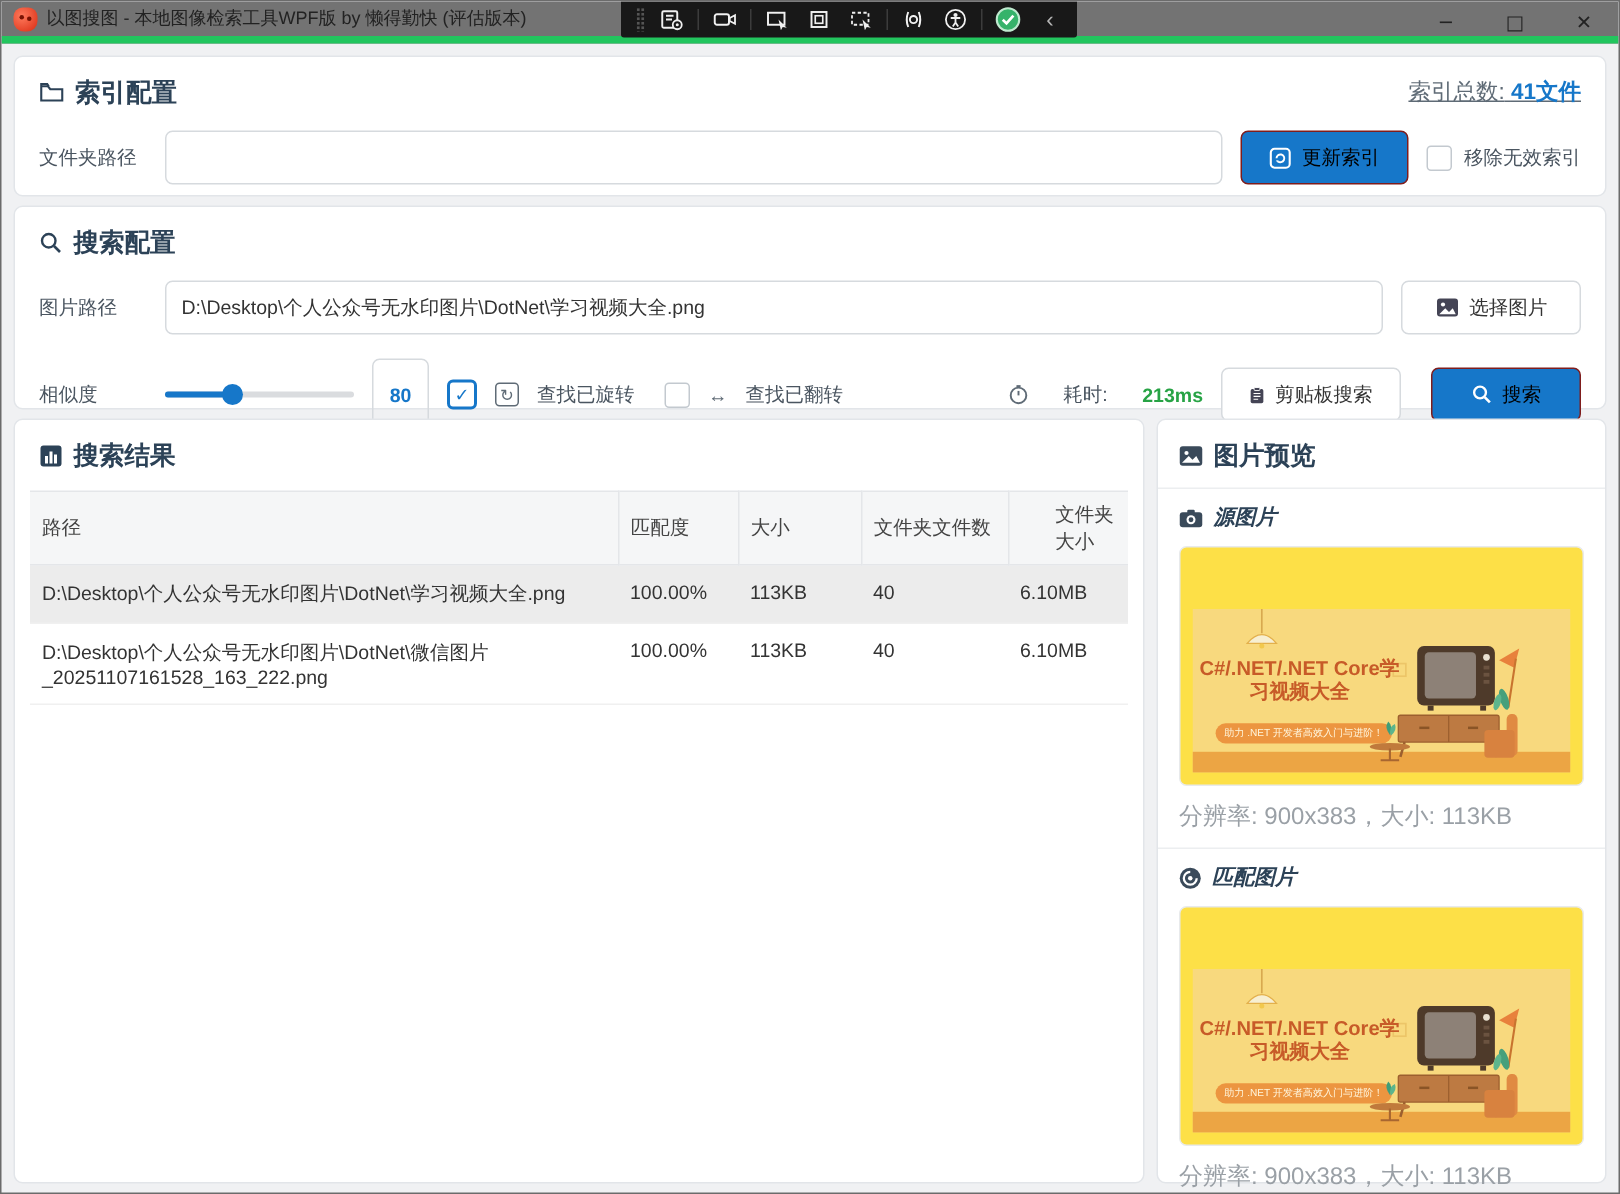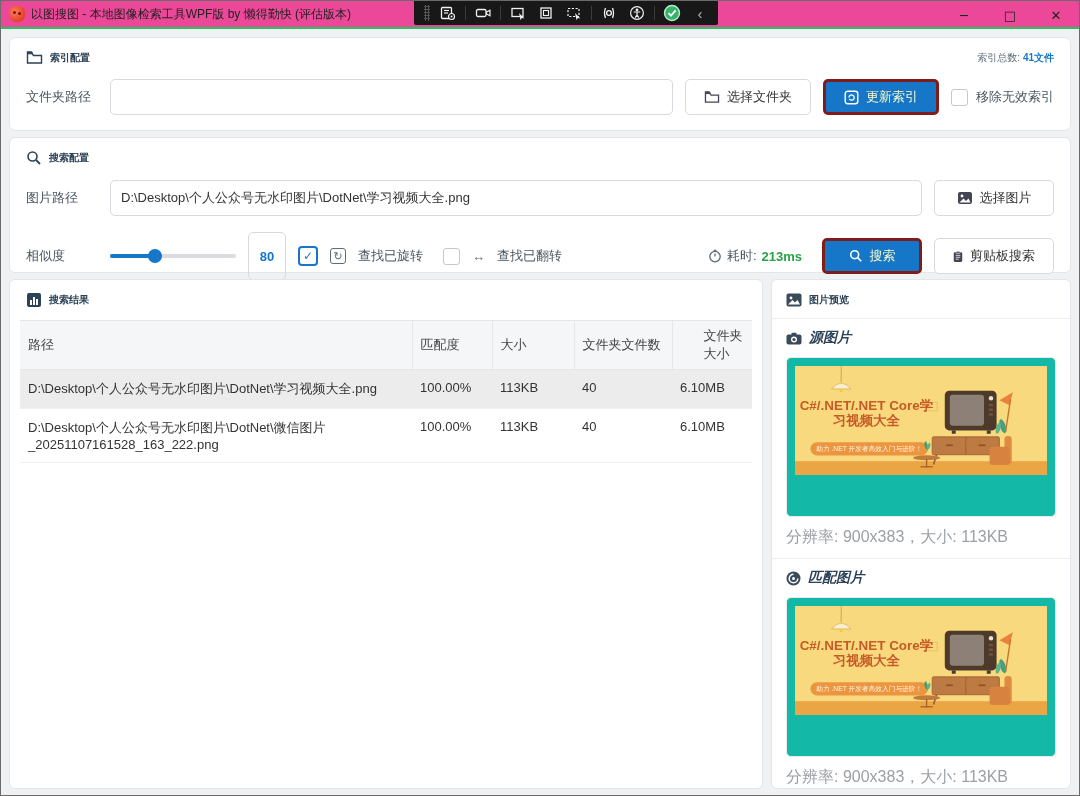--- a/index.html
+++ b/index.html
@@ -1,87 +1,87 @@
 <!DOCTYPE html>
 <html><head>
 <meta charset="utf-8">
 <style>
   * { margin:0; padding:0; box-sizing:border-box; }
   html,body { width:1080px; height:796px; }
   body { font-family:"Liberation Sans","DejaVu Sans",sans-serif; font-size:13px; color:#333; }
   .window { position:relative; width:1080px; height:796px; background:#f0f1f3; border:1px solid #6b6b6b; overflow:hidden; }
 
   
-  .titlebar { position:relative; height:28px; background:#ec4899; border-bottom:2px solid #22c55e; display:flex; align-items:center; padding-left:8px; }
+  .titlebar { position:relative; height:28px; background:#737373; border-bottom:5px solid #22c55e; display:flex; align-items:center; padding-left:8px; }
   .app-icon { width:16px; height:16px; border-radius:6px 6px 7px 7px; background:radial-gradient(circle at 35% 35%, #ff7a5c, #d92b12); margin-right:6px; position:relative; }
   .app-icon:after { content:""; position:absolute; left:4px; top:5px; width:3px; height:3px; border-radius:50%; background:#7a1404; box-shadow:5px 1px 0 #7a1404; }
   .title-text { font-size:12px; color:#222; }
   .capture-toolbar { position:absolute; left:413px; top:0; height:24px; background:#181818; display:flex; align-items:center; padding:0 6px 0 10px; gap:4px; border-radius:0 0 2px 2px; }
   .grip { width:6px; height:16px; margin-right:2px;
           background-image:radial-gradient(#555 1px, transparent 1.2px); background-size:3px 3px; }
   .tb-icon { width:24px; height:20px; display:flex; align-items:center; justify-content:center; color:#f0f0f0; }
   .tb-icon svg { display:block; }
   .tb-sep { width:1px; height:14px; background:#3c3c3c; margin:0 1px; }
   .win-controls { position:absolute; right:0; top:0; height:28px; display:flex; }
   .win-btn { width:46px; height:28px; display:flex; align-items:center; justify-content:center; font-size:13px; color:#222; font-family:"DejaVu Sans",sans-serif; }
 
   
   .content { padding:8px; }
   .card { background:#fff; border:1px solid #e2e5e9; border-radius:6px; padding:12px 16px; }
-  .card-header { display:flex; align-items:center; gap:7px; font-size:10px; font-weight:bold; color:#2c4257; }
+  .card-header { display:flex; align-items:center; gap:7px; font-size:17px; font-weight:bold; color:#2c4257; }
   .card-header svg { display:block; }
 
   #index-card { height:94px; margin-bottom:6px; }
   #search-card { height:136px; margin-bottom:6px; }
   .bottom-row { display:flex; gap:8px; height:510px; }
   #results-card { flex:1; padding:12px 10px; overflow:hidden; }
   #preview-card { width:300px; padding:12px 14px; }
 
   .header-row { display:flex; align-items:center; justify-content:space-between; }
-  .index-total { font-size:10px; color:#5f6b76; font-weight:normal; }
+  .index-total { font-size:15px; color:#5f6b76; font-weight:normal;text-decoration:underline; }
   .index-total b { color:#1677c9; font-weight:bold; }
 
   .form-row { display:flex; align-items:center; margin-top:14px; gap:12px; }
   .form-label { width:72px; color:#4a5560; flex:none; }
   .text-input { flex:1; height:36px; border:1px solid #d6dade; border-radius:5px; padding:0 10px; font-size:13px; color:#333; font-family:inherit; background:#fff; outline:none; }
 
   .btn { height:36px; border-radius:5px; display:inline-flex; align-items:center; justify-content:center; gap:7px; font-size:13px; padding:0 18px; cursor:pointer; flex:none; white-space:nowrap; }
   .btn-light { background:#fff; border:1px solid #d6dade; color:#333; }
-  .btn-primary { background:#1677c9; border:3px solid #7f1d1d; color:#fef9c3; }
+  .btn-primary { background:#1677c9; border:1px solid #7f1d1d; color:#000000; }
 
   .checkbox { width:17px; height:17px; border:1px solid #c3c9cf; border-radius:3px; background:#fff; flex:none; }
   .check-label { color:#4a5560; }
   .checkbox.checked { border:2px solid #1677c9; border-radius:4px; color:#1677c9; display:flex; align-items:center; justify-content:center; font-size:12px; font-weight:bold; width:20px; height:20px; }
 
   
   .sim-row { display:flex; align-items:center; margin-top:16px; gap:12px; }
   .slider { position:relative; width:126px; height:4px; background:#dadcdf; border-radius:2px; flex:none; }
   .slider-fill { position:absolute; left:0; top:0; height:4px; width:36%; background:#1677c9; border-radius:2px; }
   .slider-thumb { position:absolute; left:36%; top:50%; transform:translate(-50%,-50%); width:14px; height:14px; border-radius:50%; background:#1677c9; }
   .sim-value { width:38px; height:48px; border:1px solid #d6dade; border-radius:5px; display:flex; align-items:center; justify-content:center; color:#1677c9; font-weight:bold; }
   .mini-icon { color:#5f6b76; font-size:13px; }
   .box-glyph { display:inline-flex; width:16px; height:16px; border:1px solid #5f6b76; border-radius:3px; align-items:center; justify-content:center; font-size:11px; color:#5f6b76; }
-  .elapsed { margin-left:auto; display:flex; align-items:center; gap:5px; color:#4a5560; }
+  .elapsed { margin-left:auto; display:flex; align-items:center; gap:23px; color:#4a5560; }
   .elapsed b { color:#27a345; }
 
   
   .rtable { width:100%; border-collapse:collapse; margin-top:12px; table-layout:fixed; }
   .rtable th { background:#f5f6f7; text-align:left; font-weight:normal; color:#444; padding:6px 8px; border:1px solid #e4e6e9; border-left:none; border-right:1px solid #e4e6e9; font-size:13px; }
   .rtable th:last-child { border-right:none;padding-left:31px; }
   .rtable td { padding:10px 8px; font-size:13px; color:#333; vertical-align:top; word-wrap:break-word; border-bottom:1px solid #f0f0f0; }
   .rtable tr.selected td { background:#ececec; }
   .col-path { width:392px; }
   .col-match { width:80px; }
   .col-size { width:82px; }
   .col-count { width:98px; }
 
   
   .pv-divider { height:1px; background:#eceef0; margin:10px -14px 10px -14px; }
   .pv-sub { display:flex; align-items:center; gap:7px; font-size:14px; font-weight:bold; color:#2c4257; margin:4px 0 10px;font-style:italic; }
-  .thumb-box { border:1px solid #e8eaec; border-radius:5px; background:#14b8a6; height:160px; display:flex; align-items:flex-start; justify-content:center; padding:8px; }
+  .thumb-box { border:1px solid #e8eaec; border-radius:5px; background:#fde047; height:160px; display:flex; align-items:flex-end; justify-content:center; padding:8px; }
   .thumb-box svg { width:100%; height:auto; }
   .pv-caption { color:#9aa0a6; font-size:16px; margin:10px 0 2px; }
 </style>
 </head>
 <body>
 
 <div class="window">
 
   <div class="titlebar">
     <div class="app-icon"></div>
@@ -167,26 +167,20 @@
           <span>索引配置</span>
         </div>
         <div class="index-total">
           <span>索引总数:</span>
           <b>41文件</b>
         </div>
       </div>
       <div class="form-row">
         <div class="form-label">文件夹路径</div>
         <input class="text-input" value="" style="">
-        <div class="btn btn-light">
-          <svg width="16" height="14" viewBox="0 0 17 15">
-              <path d="M1.5 3.5 h4.5 l1.5 2 h8 v7.5 h-14 z M1.5 3.5 v-1.5 h4 l1 1.5" fill="none" stroke="#445" stroke-width="1.4"></path>
-            </svg>
-          <span>选择文件夹</span>
-        </div>
         <div class="btn btn-primary">
           <svg width="15" height="15" viewBox="0 0 15 15">
               <rect x="1.2" y="1.2" width="12.6" height="12.6" rx="2.5" fill="none" stroke="#fff" stroke-width="1.4"></rect>
               <path d="M5 7.5 a2.6 2.6 0 1 1 1 2.1" fill="none" stroke="#fff" stroke-width="1.3"></path>
               <path d="M5.6 10.4 L4.6 9 L6.4 8.8 Z" fill="#fff"></path>
             </svg>
           <span>更新索引</span>
         </div>
         <div style="display:flex;align-items:center;gap:8px;">
           <div class="checkbox"></div>
@@ -231,36 +225,36 @@
 
         <div class="elapsed">
           <svg width="14" height="14" viewBox="0 0 14 14">
               <circle cx="7" cy="7.6" r="5.2" fill="none" stroke="#5f6b76" stroke-width="1.3"></circle>
               <line x1="7" y1="7.6" x2="7" y2="4.6" stroke="#5f6b76" stroke-width="1.3"></line>
               <line x1="5.6" y1="1.4" x2="8.4" y2="1.4" stroke="#5f6b76" stroke-width="1.3"></line>
             </svg>
           <span>耗时:</span>
           <b>213ms</b>
         </div>
-        <div class="btn btn-primary" style="width:100px;margin-left:8px;">
-          <svg width="14" height="14" viewBox="0 0 16 16">
-              <circle cx="6.5" cy="6.5" r="4.5" fill="none" stroke="#fff" stroke-width="1.8"></circle>
-              <line x1="10" y1="10" x2="14" y2="14" stroke="#fff" stroke-width="2"></line>
-            </svg>
-          <span>搜索</span>
-        </div>
         <div class="btn btn-light" style="width:120px;">
           <svg width="13" height="15" viewBox="0 0 13 15">
               <rect x="1" y="2" width="11" height="12.5" rx="1.5" fill="#445"></rect>
               <rect x="4" y="0.8" width="5" height="2.6" rx="0.8" fill="#445" stroke="#fff" stroke-width="0.8"></rect>
               <line x1="3.5" y1="6" x2="9.5" y2="6" stroke="#fff" stroke-width="1"></line>
               <line x1="3.5" y1="8.5" x2="9.5" y2="8.5" stroke="#fff" stroke-width="1"></line>
               <line x1="3.5" y1="11" x2="7.5" y2="11" stroke="#fff" stroke-width="1"></line>
             </svg>
           <span>剪贴板搜索</span>
+        </div>
+        <div class="btn btn-primary" style="width:100px;margin-left:8px;">
+          <svg width="14" height="14" viewBox="0 0 16 16">
+              <circle cx="6.5" cy="6.5" r="4.5" fill="none" stroke="#fff" stroke-width="1.8"></circle>
+              <line x1="10" y1="10" x2="14" y2="14" stroke="#fff" stroke-width="2"></line>
+            </svg>
+          <span>搜索</span>
         </div>
       </div>
     </div>
 
     <div class="bottom-row">
 
       <div class="card" id="results-card">
         <div class="card-header" style="padding-left:6px;">
           <svg width="16" height="16" viewBox="0 0 16 16">
               <rect x="1" y="1" width="14" height="14" rx="2" fill="#2c4257"></rect>

